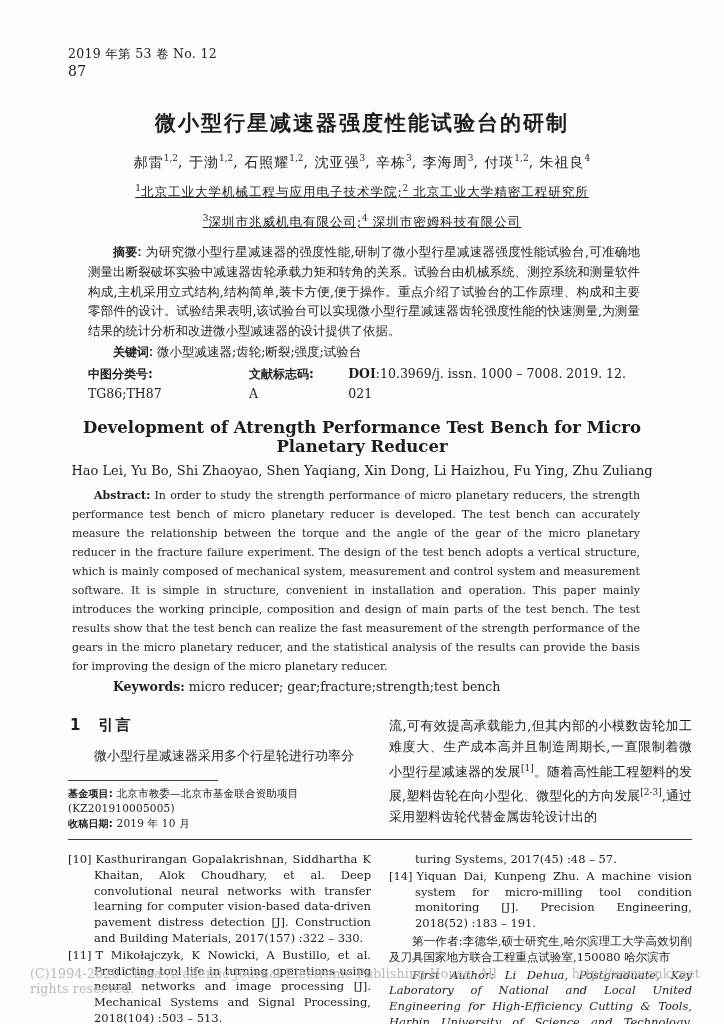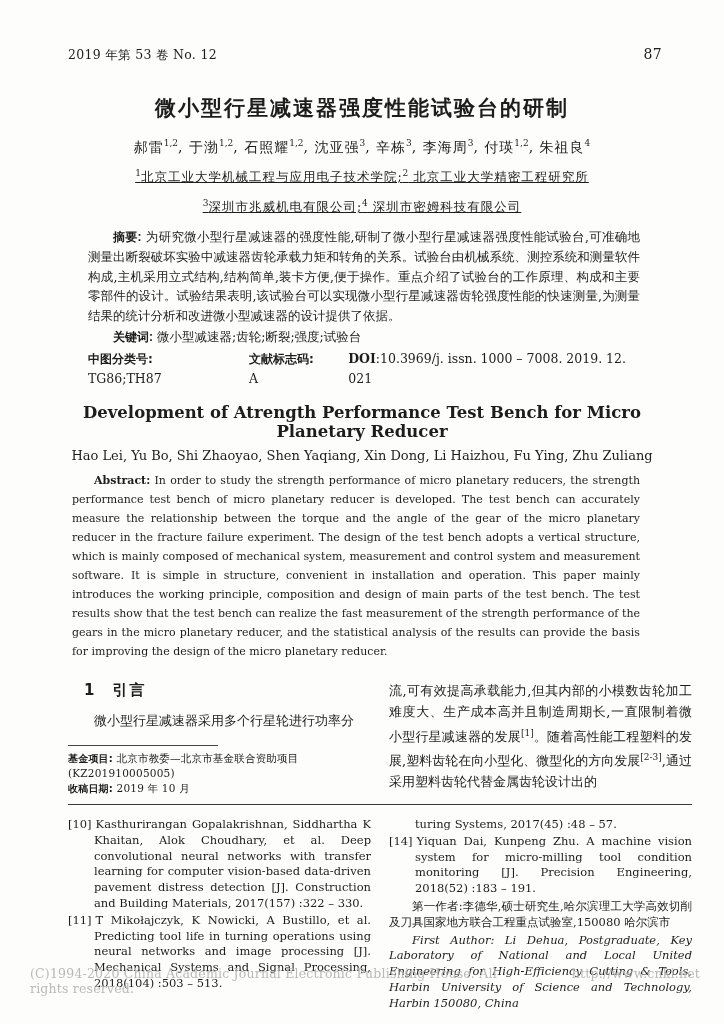--- a/index.html
+++ b/index.html
@@ -10,21 +10,21 @@
     background:#fdfdfc;
     color:#1d1d1d;
     font-family:"DejaVu Serif","Liberation Serif",serif;
     overflow:hidden;
     box-sizing:border-box;
   }
   
   .hdr{
     display:flex;justify-content:space-between;align-items:baseline;
     margin:46px 62px 0 68px;
-    font-size:12.5px;letter-spacing:.3px;
+    font-size:12.5px;letter-spacing:.3px;flex-direction:column;
   }
   .hdr .pageno{font-size:14px;}
   
   .title-cn{
     margin:30px 60px 0;
     text-align:center;
     font-size:21px;font-weight:bold;
     letter-spacing:2px;
   }
   .authors{
@@ -81,21 +81,21 @@
   .cols{
     display:flex;gap:18px;
     margin:16px 32px 0 68px;
     border-bottom:1px solid #3a3a3a;
     padding-bottom:8px;
   }
   .col{flex:1;min-width:0;}
   .sec-head{
     font-size:15px;font-weight:bold;
     font-family:"DejaVu Sans","Liberation Sans",sans-serif;
-    margin:4px 0 10px 16px;letter-spacing:2px;
+    margin:4px 0 10px 2px;letter-spacing:2px;
   }
   .sec-head .no{margin-right:18px;letter-spacing:0;}
   .intro-p{
     font-size:13px;line-height:21px;
     text-align:justify;text-indent:2em;margin:0;
   }
   .fund{
     margin-top:14px;
   }
   .fund-rule{width:150px;border-top:1px solid #444;margin-bottom:5px;}
@@ -173,20 +173,21 @@
       <span><b>中图分类号:</b><span> TG86;TH87</span></span>
       <span><b>文献标志码:</b><span> A</span></span>
       <span class="doi"><b>DOI</b><span>:10.3969/j. issn. 1000 – 7008. 2019. 12. 021</span></span>
     </div>
   </div>
 
   <div class="title-en">Development of Atrength Performance Test Bench for Micro Planetary Reducer</div>
   <div class="authors-en">Hao Lei, Yu Bo, Shi Zhaoyao, Shen Yaqiang, Xin Dong, Li Haizhou, Fu Ying, Zhu Zuliang</div>
 
   <p class="abs-en"><span class="lbl-en">Abstract:</span><span> In order to study the strength performance of micro planetary reducers, the strength performance test bench of micro planetary reducer is developed. The test bench can accurately measure the relationship between the torque and the angle of the gear of the micro planetary reducer in the fracture failure experiment. The design of the test bench adopts a vertical structure, which is mainly composed of mechanical system, measurement and control system and measurement software. It is simple in structure, convenient in installation and operation. This paper mainly introduces the working principle, composition and design of main parts of the test bench. The test results show that the test bench can realize the fast measurement of the strength performance of the gears in the micro planetary reducer, and the statistical analysis of the results can provide the basis for improving the design of the micro planetary reducer.</span></p>
+  <p class="kw-en"><span class="lbl-en">Keywords:</span><span> micro reducer; gear;fracture;strength;test bench</span></p>
 
   <div class="cols">
     <div class="col">
       <div class="sec-head"><span class="no">1</span><span>引言</span></div>
       <p class="intro-p">微小型行星减速器采用多个行星轮进行功率分</p>
       <div class="fund">
         <div class="fund-rule"></div>
         <p><b>基金项目:</b><span> 北京市教委—北京市基金联合资助项目(KZ201910005005)</span></p>
         <p><b>收稿日期:</b><span> 2019 年 10 月</span></p>
       </div>

